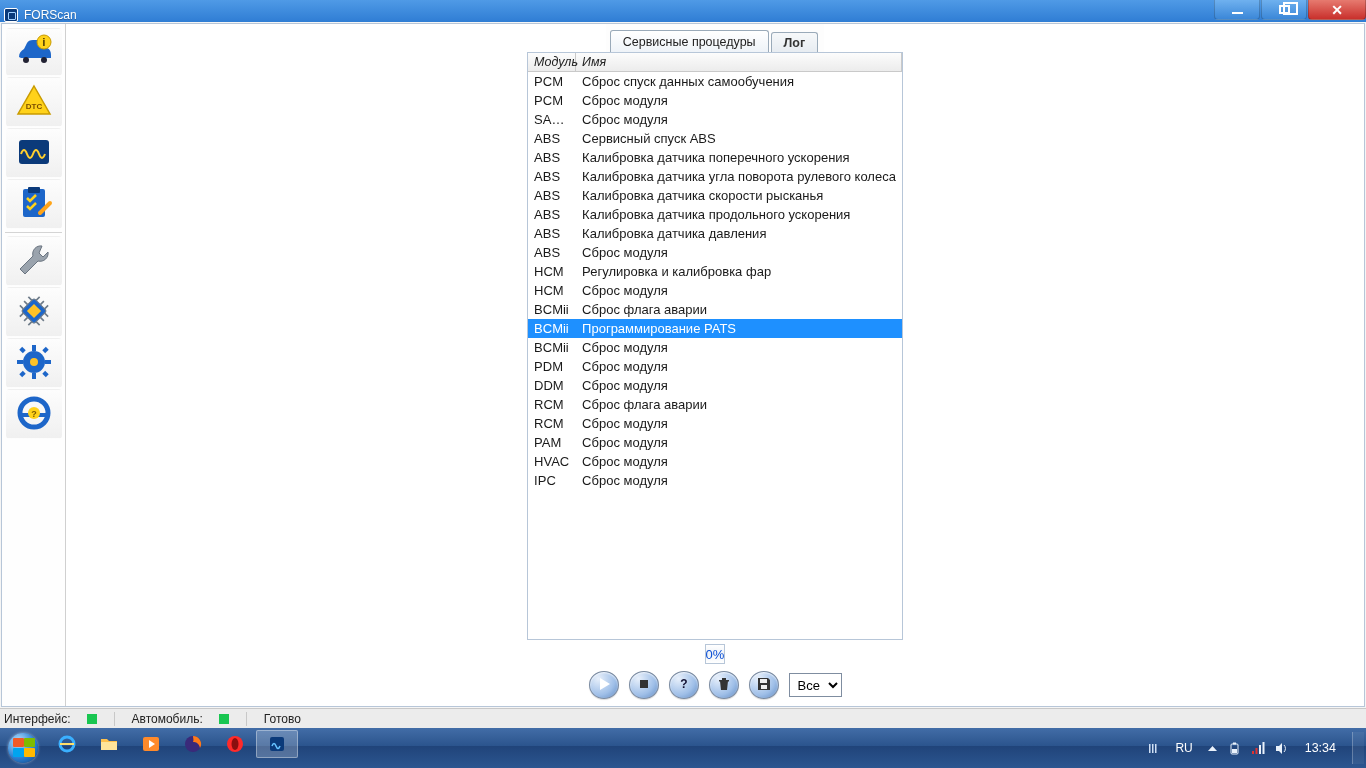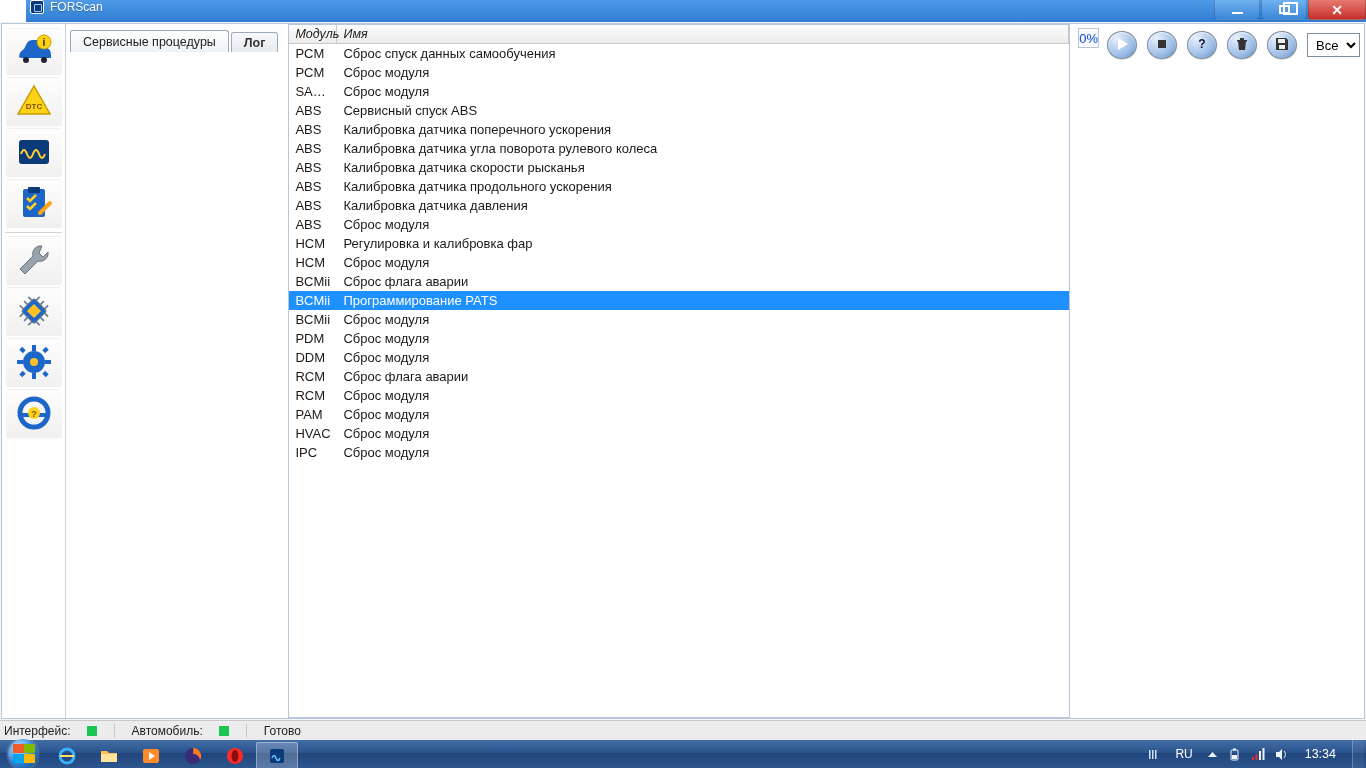--- a/index.html
+++ b/index.html
@@ -1,19 +1,19 @@
 <!DOCTYPE html>
 <html><head>
 <meta charset="utf-8">
 <style>
   * { box-sizing: border-box; }
   html, body { margin:0; padding:0; width:1366px; height:768px; font-family:"Tahoma","Segoe UI",sans-serif; font-size:13px; overflow:hidden; background:#fff; }
   
   .window { width:1366px; height:768px; display:flex; flex-direction:column; }
-  .titlebar { height:22px; background:linear-gradient(#4f9ae6,#2f7dd4); color:#fff; display:flex; align-items:flex-start; font-size:12px;margin-left:26px; }
+  .titlebar { height:22px; background:linear-gradient(#4f9ae6,#2f7dd4); color:#fff; display:flex; align-items:flex-end; font-size:12px; }
   .titlebar .app-icon { width:14px; height:14px; margin:0 4px; background:#0a3a7a; border:1px solid #fff; border-radius:2px; position:relative; }
   .titlebar .app-icon::after { content:""; position:absolute; left:3px; top:3px; width:6px; height:6px; border:1px solid #9fd0ff; border-radius:1px; }
   .titlebar .title { flex:0 0 auto; padding-left:2px; text-shadow:0 1px 1px rgba(0,0,0,.3); }
   .titlebar .spacer { flex:1; }
   .win-btns { display:flex; height:100%; }
   .win-btn { width:46px; height:20px; margin-left:1px; border-radius:0 0 4px 4px; border:1px solid rgba(0,0,0,.2); border-top:none; display:flex; align-items:center; justify-content:center; color:#fff; }
   .btn-min, .btn-max { background:linear-gradient(#6fb1ef,#3b87d8); }
   .btn-close { background:linear-gradient(#e67a6f,#c9302c); width:58px; }
   .min-glyph { width:11px; height:3px; border-bottom:2px solid #fff; margin-top:6px; }
   .max-glyph { width:11px; height:9px; border:2px solid #fff; position:relative; }
@@ -22,21 +22,21 @@
   
   .app-body { flex:1; display:flex; flex-direction:column; background:#f5f5f5; }
   .client { flex:1; display:flex; min-height:0; background:#fff; border:1px solid #b7c6d8; margin:1px; }
   
   .sidebar { width:64px; background:#fefefe; display:flex; flex-direction:column; align-items:center; padding-top:4px; gap:1px; border-right:1px solid #d0d0d0; }
   .side-btn { width:56px; height:50px; border:1px solid transparent; border-radius:4px; display:flex; align-items:center; justify-content:center; background:linear-gradient(#fdfdfd,#f0f0f0); }
   .side-btn.first { height:48px; }
   .side-divider { width:90%; height:1px; background:#d4d4d4; margin:2px 0; }
   .side-btn svg { width:40px; height:40px; }
   
-  .main { flex:1; display:flex; flex-direction:row; min-width:0; }
+  .main { flex:1; display:flex; flex-direction:column; min-width:0;align-items:center; }
   .tabs { height:28px; display:flex; align-items:flex-end; padding:2px 4px 0 4px; background:#fdfdfd; }
   .tab { border:1px solid #9aaab9; border-bottom:none; padding:4px 12px 3px 12px; margin-right:2px; background:linear-gradient(#fff,#eef3f8); border-radius:3px 3px 0 0; font-size:12.5px; color:#222; }
   .tab.inactive { background:linear-gradient(#f6f8fa,#e7ecf1); color:#333; padding-top:3px; padding-bottom:2px; margin-top:2px;font-weight:bold; }
   
   .table-wrap { flex:1; border:1px solid #b7c6d8; margin:0 4px; background:#fff; display:flex; flex-direction:column; min-height:0; }
   .thead { display:flex; background:linear-gradient(#fcfcfc,#ececec); border-bottom:1px solid #c9c9c9; font-size:12.5px; color:#222; }
   .th { padding:2px 6px; border-right:1px solid #c9c9c9;font-style:italic; }
   .col-module { width:48px; flex:0 0 48px; }
   .col-name { flex:1; }
   .tbody { flex:1; overflow:auto; }
@@ -48,21 +48,21 @@
   
   .toolbar { height:34px; margin:4px; display:flex; align-items:center; gap:10px; }
   .tool-btn { width:30px; height:28px; border:1px solid #7a8aa0; border-radius:50%; background:radial-gradient(circle at 30% 25%, #e8f0fb, #9fbfe8 60%, #5c86be); display:flex; align-items:center; justify-content:center; box-shadow:inset 0 1px 2px rgba(255,255,255,.8), 0 1px 1px rgba(0,0,0,.15); }
   .tool-btn svg { width:16px; height:16px; }
   .tool-select { height:24px; border:1px solid #7f8da0; background:#fff; font-size:13px; padding:1px 4px; min-width:52px; }
   
   .statusbar { height:20px; background:#ececec; border-top:1px solid #c8c8c8; display:flex; align-items:center; font-size:12px; color:#222; padding:0 4px; gap:14px; }
   .status-sq { width:10px; height:10px; background:#19c651; display:inline-block; margin-left:2px; }
   .status-sep { width:1px; height:14px; background:#c8c8c8; margin:0 3px; }
   
-  .taskbar { height:28px; background:linear-gradient(#426da7 0%, #2b548d 45%, #20447a 46%, #2c5690 100%); display:flex; align-items:center; color:#fff; font-size:12px; }
+  .taskbar { height:40px; background:linear-gradient(#426da7 0%, #2b548d 45%, #20447a 46%, #2c5690 100%); display:flex; align-items:center; color:#fff; font-size:12px; }
   .start-orb { width:46px; height:32px; display:flex; align-items:center; justify-content:center; }
   .start-orb .orb { width:30px; height:30px; border-radius:50%; background:radial-gradient(circle at 35% 30%, #bfe6ff, #2a80d4 55%, #0e3f7a); position:relative; box-shadow:0 0 3px rgba(255,255,255,.5); }
   .start-orb .orb::before, .start-orb .orb::after { content:""; position:absolute; width:11px; height:9px; border-radius:1px; }
   .start-orb .orb::before { top:5px; left:5px; background:#f05a28; box-shadow:11px 0 0 #7fbb00; }
   .start-orb .orb::after  { top:15px; left:5px; background:#00a4ef; box-shadow:11px 0 0 #ffb900; }
   .task-items { display:flex; height:100%; }
   .task-item { width:42px; height:28px; margin-top:2px; display:flex; align-items:center; justify-content:center; border-radius:2px; }
   .task-item.active { background:rgba(255,255,255,.22); box-shadow:inset 0 0 0 1px rgba(255,255,255,.35); }
   .tray { margin-left:auto; display:flex; align-items:center; gap:8px; padding-right:2px; }
   .tray .lang { font-size:12px; padding:0 4px; }

